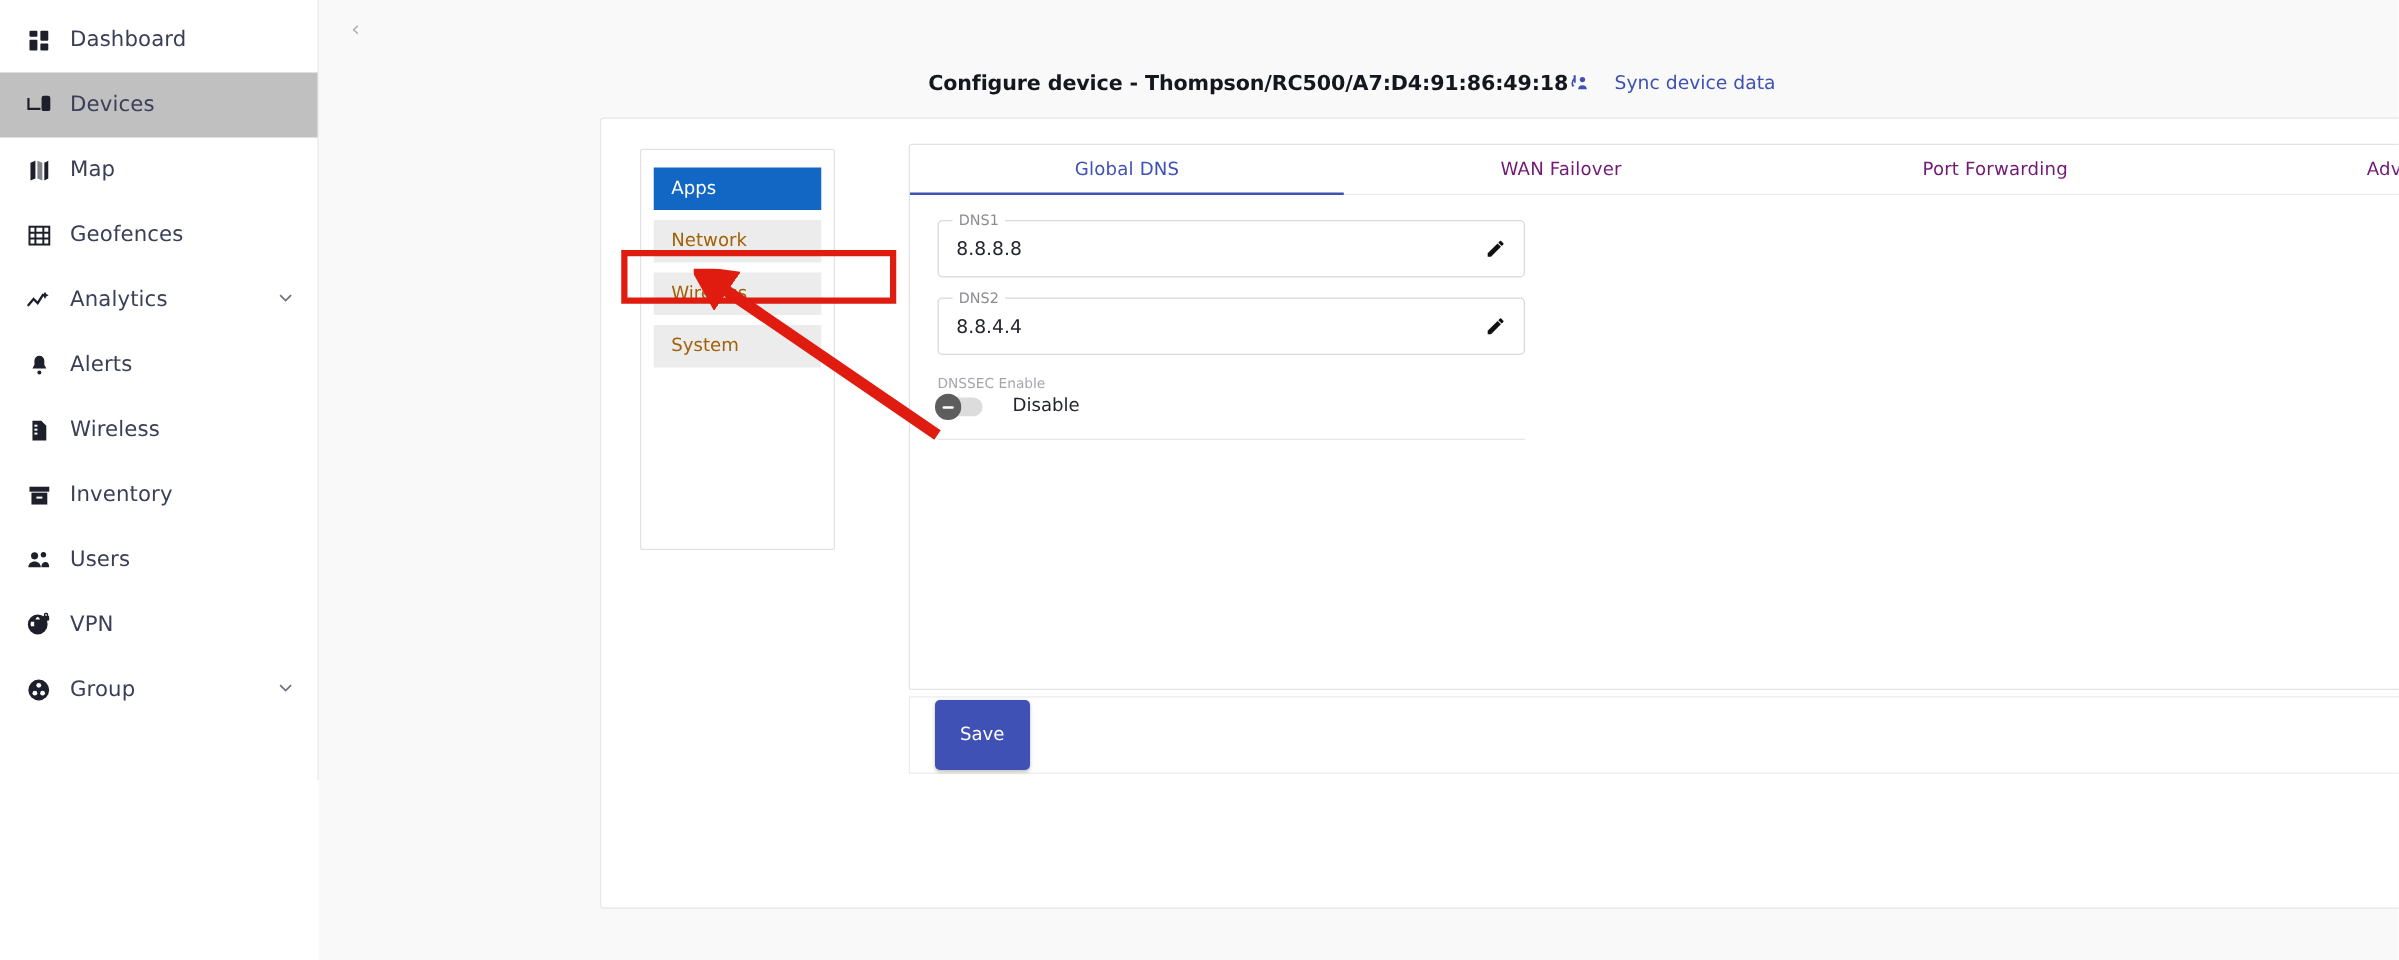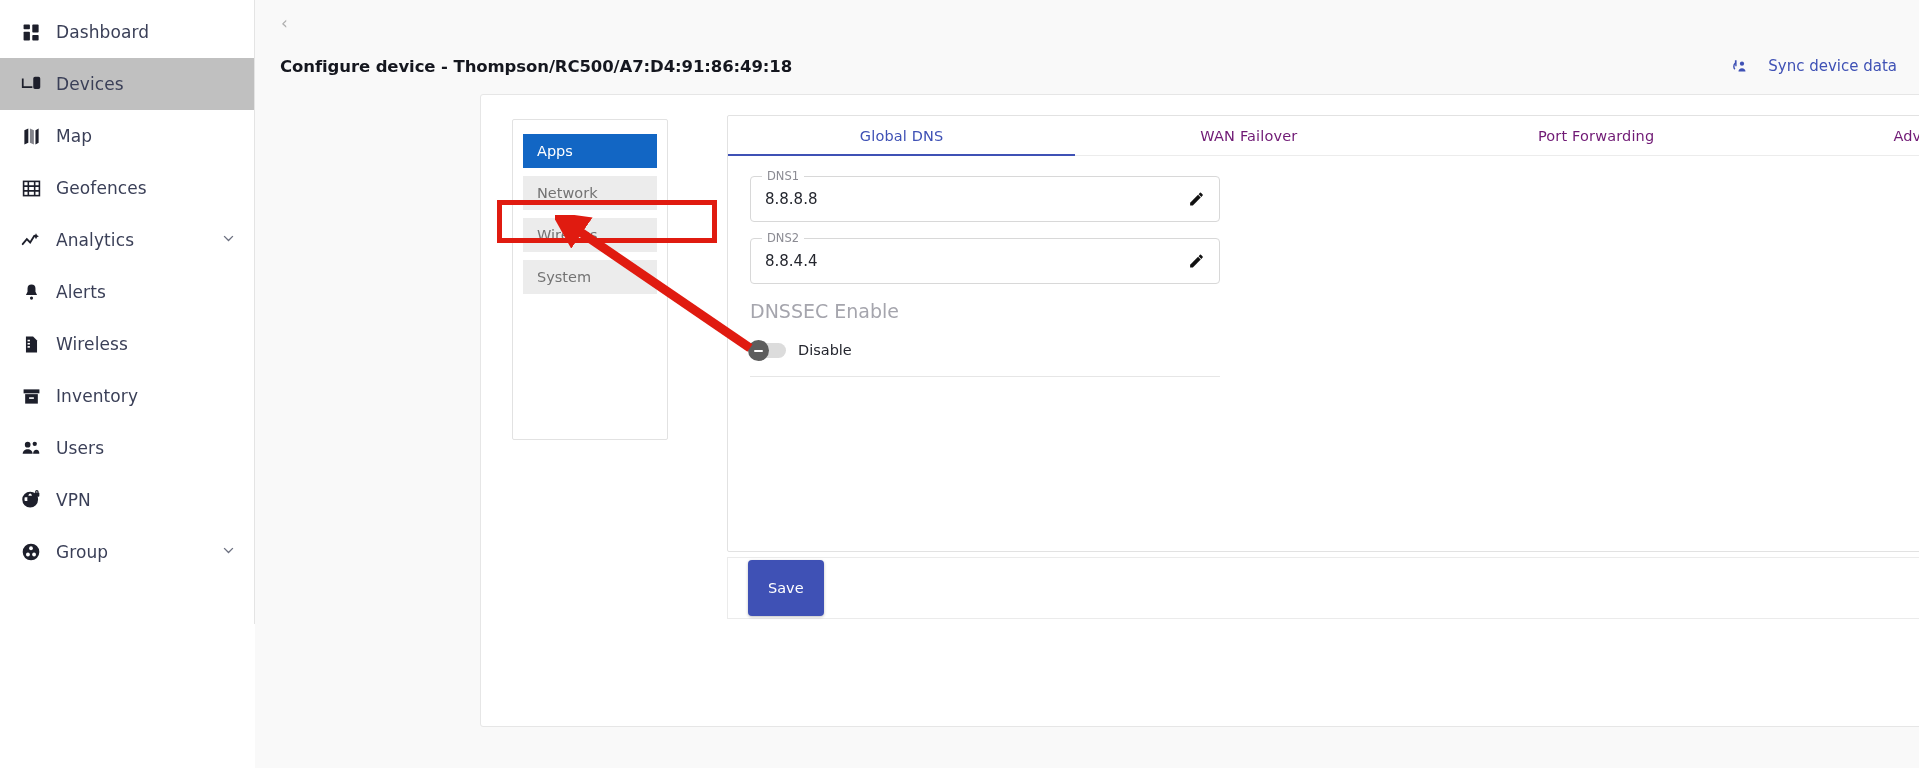--- a/index.html
+++ b/index.html
@@ -50,22 +50,22 @@
   .main {
     flex: 1 1 auto;
     height: 768px;
     background: #f9f9f9;
     position: relative;
   }
   .back-row { height: 42px; padding: 14px 0 0 26px; }
   .back-chev { color: #b0b0b0; font-size: 17px; line-height: 1; cursor: pointer; display:inline-block; }
 
   .title-row {
-    display: flex; align-items: center; justify-content: space-between;
-    padding: 12px 22px 0 25px;
+    display: flex; align-items: center; justify-content: center;
+    padding: 12px 36px 0 25px;
     height: 36px;
   }
   .page-title {
     font-size: 16.5px; font-weight: bold; color: #15171f;
     letter-spacing: -0.1px;
   }
   .sync-btn {
     display: flex; align-items: center; gap: 20px;
     color: #3f51b5; font-size: 15px; cursor: pointer;
     white-space: nowrap;
@@ -90,21 +90,21 @@
     background: #ffffff;
     border: 1px solid #e2e2e2;
     border-radius: 2px;
     padding: 14px 10px;
   }
   .submenu-item {
     height: 34px;
     display: flex; align-items: center;
     padding-left: 14px;
     font-size: 14.5px;
-    color: #737373;
+    color: #a16207;
     background: #ececec;
     margin-bottom: 8px;
     cursor: pointer;
   }
   .submenu-item.active { background: #1266c4; color: #ffffff; }
 
   
   .tabpanel {
     position: absolute;
     left: 246px; top: 20px;
@@ -156,22 +156,22 @@
   }
   .field-value {
     font-size: 15px; color: #25272f;
   }
   .field-edit {
     position: absolute; right: 14px; top: 50%; transform: translateY(-50%);
     cursor: pointer; line-height: 0;
   }
 
   .toggle-group { margin-top: 14px; width: 470px; }
-  .toggle-caption { font-size: 19px; color: #a5a5ad; margin-bottom: 20px; }
-  .toggle-row { display: flex; align-items: flex-end; gap: 12px; }
+  .toggle-caption { font-size: 11px; color: #a5a5ad; margin-bottom: 4px; }
+  .toggle-row { display: flex; align-items: flex-end; gap: 24px; }
   .switch {
     width: 36px; height: 15px;
     background: #dcdcdc;
     border-radius: 9px;
     position: relative;
     cursor: pointer;
     flex: 0 0 36px;
   }
   .switch .knob {
     position: absolute; left: -2px; top: -3px;

